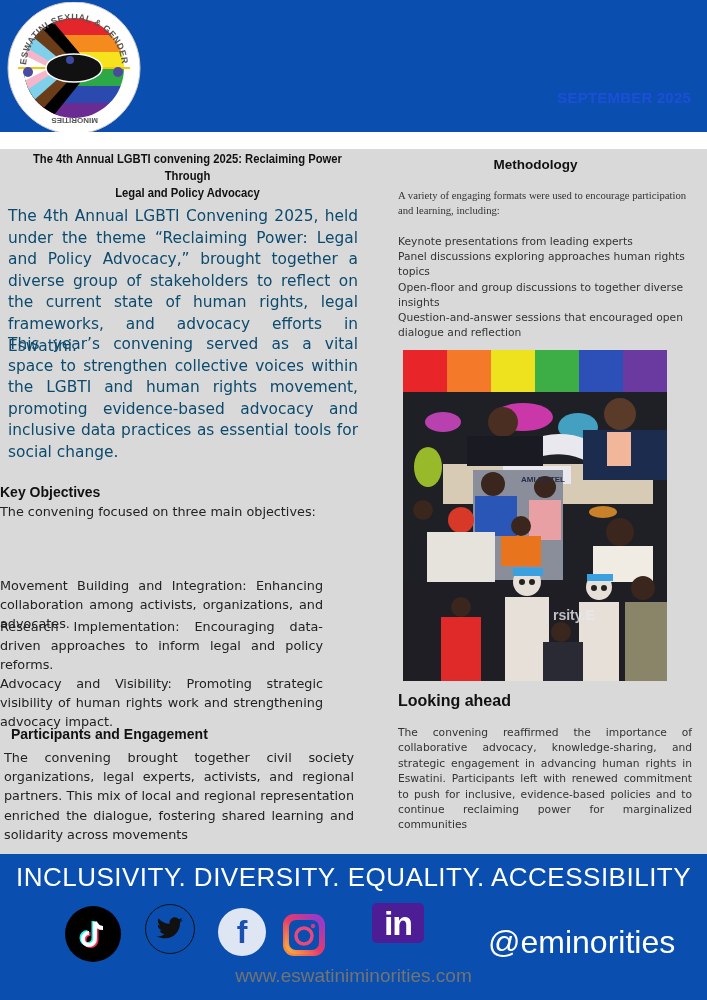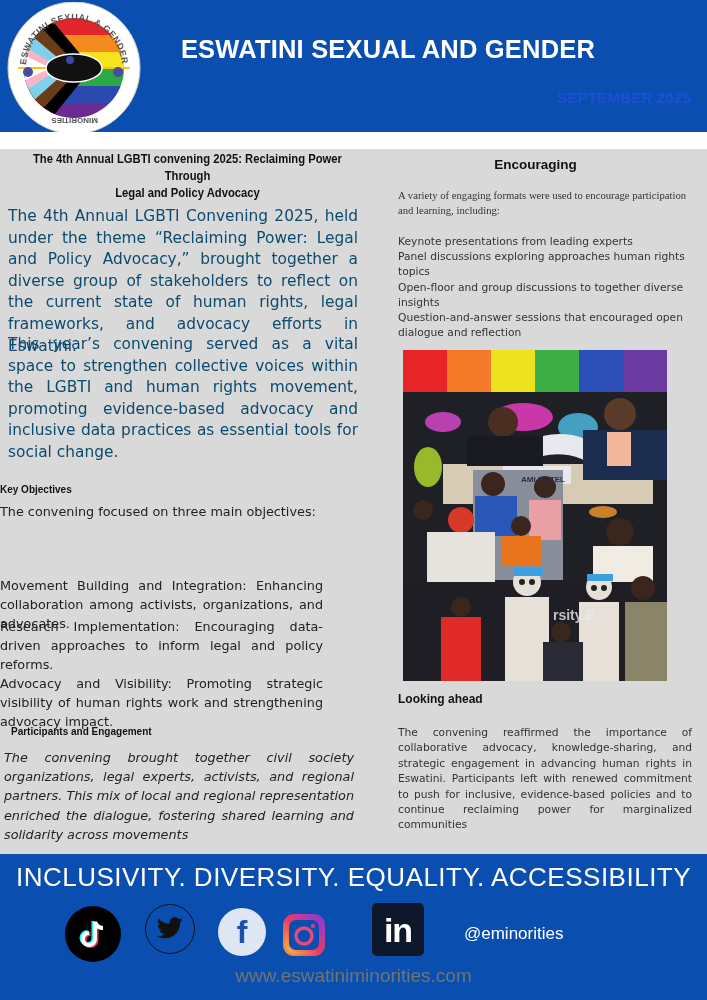--- a/index.html
+++ b/index.html
@@ -21,36 +21,36 @@
   .panel { position: absolute; left: 0; top: 149px; width: 707px; height: 705px; background: #d9d9d9; }
 
   .headline { position: absolute; left: 0; top: 151px; width: 375px; text-align: center;
               font-family: "Liberation Sans", sans-serif; font-weight: bold; font-size: 12.5px;
               line-height: 17px; color: #111; transform: scaleX(0.9); transform-origin: center top; }
 
   .lead { position: absolute; left: 8px; top: 206px; width: 350px; font-size: 15.4px; line-height: 21.6px;
           text-align: justify; color: #0c4a6e; }
   .lead2 { top: 334px; }
 
-  .h-sec { position: absolute; font-family: "Liberation Sans", sans-serif; font-weight: bold; font-size: 10px; color: #111; }
+  .h-sec { position: absolute; font-family: "Liberation Sans", sans-serif; font-weight: bold; font-size: 14px; color: #111; }
   .para { position: absolute; font-size: 12.8px; line-height: 19.2px; text-align: justify; color: #222; }
 
   .right-text { position: absolute; font-size: 10.7px; line-height: 15.4px; color: #333; }
 
   .photo { position: absolute; left: 403px; top: 350px; width: 264px; height: 331px; overflow: hidden; background: #1e1e24; }
   .stripes { display: flex; height: 42px; }
   .stripes span { flex: 1; }
   .photo-scene { position: absolute; left: 0; top: 42px; width: 264px; height: 289px; }
 
   
   .footer { position: absolute; left: 0; top: 854px; width: 707px; height: 146px; background: #0a4fb0; }
   .slogan { position: absolute; left: 0; top: 862px; width: 707px; text-align: center; color: #fff;
             font-family: "Liberation Sans", sans-serif; font-size: 26px; letter-spacing: 0.5px; }
   .social { position: absolute; display: flex; align-items: center; justify-content: center; }
-  .handle { position: absolute; left: 464px; top: 924px; color: #fff; font-family: "Liberation Sans", sans-serif; font-size: 17px; }
+  .handle { position: absolute; left: 488px; top: 924px; color: #fff; font-family: "Liberation Sans", sans-serif; font-size: 32px; }
   .website { position: absolute; left: 0; top: 965px; width: 707px; text-align: center; color: #737373;
              font-family: "Liberation Sans", sans-serif; font-size: 19px; }
 </style>
 </head>
 <body>
 
 <div class="header"></div>
 
 <svg class="logo" viewBox="0 0 140 138">
   <defs>
@@ -84,21 +84,20 @@
   </g>
   <text font-family="Liberation Sans, sans-serif" font-size="9" font-weight="bold" fill="#555" letter-spacing="0.5">
     <textPath href="#arcTop" startOffset="2%">ESWATINI SEXUAL &amp; GENDER</textPath>
   </text>
   <text font-family="Liberation Sans, sans-serif" font-size="8" font-weight="bold" fill="#555" transform="rotate(180 70 120)">
     <tspan x="46" y="124">MINORITIES</tspan>
   </text>
 </svg>
 
 <div class="title">
-  <div>ESWATINI SEXUAL AND GENDER</div>
 </div>
 <div class="date">SEPTEMBER 2025</div>
 
 <div class="white-gap"></div>
 
 <div class="panel"></div>
 
 <div class="headline">
   <div>The 4th Annual LGBTI convening 2025: Reclaiming Power Through</div>
   <div>Legal and Policy Advocacy</div>
@@ -107,23 +106,23 @@
 <p class="lead">The 4th Annual LGBTI Convening 2025, held under the theme “Reclaiming Power: Legal and Policy Advocacy,” brought together a diverse group of stakeholders to reflect on the current state of human rights, legal frameworks, and advocacy efforts in Eswatini.</p>
 <p class="lead lead2">This year’s convening served as a vital space to strengthen collective voices within the LGBTI and human rights movement, promoting evidence-based advocacy and inclusive data practices as essential tools for social change.</p>
 
 <div class="h-sec" style="left:0;top:484px;">Key Objectives</div>
 <p class="para" style="left:0;top:502px;width:323px;">The convening focused on three main objectives:</p>
 <p class="para" style="left:0;top:560px;width:323px;margin-top:16px;">Movement Building and Integration: Enhancing collaboration among activists, organizations, and advocates.</p>
 <p class="para" style="left:0;top:617px;width:323px;">Research Implementation: Encouraging data-driven approaches to inform legal and policy reforms.</p>
 <p class="para" style="left:0;top:674px;width:323px;">Advocacy and Visibility: Promoting strategic visibility of human rights work and strengthening advocacy impact.</p>
 
 <div class="h-sec" style="left:11px;top:726px;">Participants and Engagement</div>
-<p class="para" style="left:4px;top:748px;width:350px;font-style:italic;">The convening brought together civil society organizations, legal experts, activists, and regional partners. This mix of local and regional representation enriched the dialogue, fostering shared learning and solidarity across movements</p>
-
-<div class="h-sec" style="left:398px;top:157px;width:275px;text-align:center;font-size:13.5px;">Encouraging</div>
+<p class="para" style="left:4px;top:748px;width:350px;">The convening brought together civil society organizations, legal experts, activists, and regional partners. This mix of local and regional representation enriched the dialogue, fostering shared learning and solidarity across movements</p>
+
+<div class="h-sec" style="left:398px;top:157px;width:275px;text-align:center;font-size:13.5px;">Methodology</div>
 <p class="right-text" style="left:398px;top:188px;width:300px;font-family:Liberation Serif, serif;">A variety of engaging formats were used to encourage participation and learning, including:</p>
 <p class="right-text" style="left:398px;top:234px;width:300px;">Keynote presentations from leading experts</p>
 <p class="right-text" style="left:398px;top:249px;width:300px;">Panel discussions exploring approaches human rights topics</p>
 <p class="right-text" style="left:398px;top:280px;width:300px;">Open-floor and group discussions to together diverse insights</p>
 <p class="right-text" style="left:398px;top:310px;width:300px;">Question-and-answer sessions that encouraged open dialogue and reflection</p>
 
 <div class="photo">
   <div class="stripes">
     <span style="background:#e8262a"></span>
     <span style="background:#f47a2a"></span>
@@ -183,21 +182,21 @@
     <rect x="184" y="182" width="26" height="7" fill="#3aa0e0"></rect>
     <rect x="222" y="210" width="42" height="79" fill="#8a8468"></rect>
     <circle cx="240" cy="196" r="12" fill="#3a261c"></circle>
     <rect x="140" y="250" width="40" height="39" fill="#2a2a34"></rect>
     <circle cx="158" cy="240" r="10" fill="#3a261c"></circle>
     <text x="150" y="228" font-family="Liberation Sans, sans-serif" font-size="14" font-weight="bold" fill="#e8e8ee" opacity="0.8">rsity.E</text>
     <text x="118" y="90" font-family="Liberation Sans, sans-serif" font-size="8" font-weight="bold" fill="#2a2a4a">AMI HOTEL</text>
   </svg>
 </div>
 
-<div class="h-sec" style="left:398px;top:692px;font-size:12px;">Looking ahead</div>
+<div class="h-sec" style="left:398px;top:692px;font-size:16px;">Looking ahead</div>
 <p class="right-text" style="left:398px;top:725px;width:294px;text-align:justify;">The convening reaffirmed the importance of collaborative advocacy, knowledge-sharing, and strategic engagement in advancing human rights in Eswatini. Participants left with renewed commitment to push for inclusive, evidence-based policies and to continue reclaiming power for marginalized communities</p>
 
 <div class="footer"></div>
 <div class="slogan">INCLUSIVITY. DIVERSITY.  EQUALITY. ACCESSIBILITY</div>
 
 <a class="social" style="left:65px;top:906px;width:56px;height:56px;border-radius:50%;background:#000;">
   <svg width="34" height="34" viewBox="0 0 34 34">
     <path d="M19 5 v17 a6 6 0 1 1 -6 -6" stroke="#25f4ee" stroke-width="4" fill="none" transform="translate(-1.5,-1)"></path>
     <path d="M19 5 v17 a6 6 0 1 1 -6 -6" stroke="#fe2c55" stroke-width="4" fill="none" transform="translate(1.5,1)"></path>
     <path d="M19 5 v17 a6 6 0 1 1 -6 -6 M19 5 q2 6 8 6" stroke="#fff" stroke-width="4" fill="none"></path>
@@ -223,18 +222,18 @@
           <stop offset="0" stop-color="#f9b43a"></stop>
           <stop offset=".5" stop-color="#e63a6a"></stop>
           <stop offset="1" stop-color="#8a3ad8"></stop>
         </linearGradient>
       </defs>
     <circle cx="21" cy="22" r="8" fill="none" stroke="#e6497a" stroke-width="3.5"></circle>
     <circle cx="30" cy="12" r="2.2" fill="#d03a8a"></circle>
   </svg>
 </a>
 
-<a class="social" style="left:372px;top:903px;width:52px;height:53px;border-radius:5px;background:#0f172a;">
+<a class="social" style="left:372px;top:903px;width:52px;height:40px;border-radius:5px;background:#4c1d95;">
   <span style="font-family:'Liberation Sans',sans-serif;font-weight:bold;font-size:34px;color:#fff;line-height:1;letter-spacing:-1px;">in</span>
 </a>
 
 <div class="handle">@eminorities</div>
 <div class="website">www.eswatiniminorities.com</div>
 
 </body></html>

